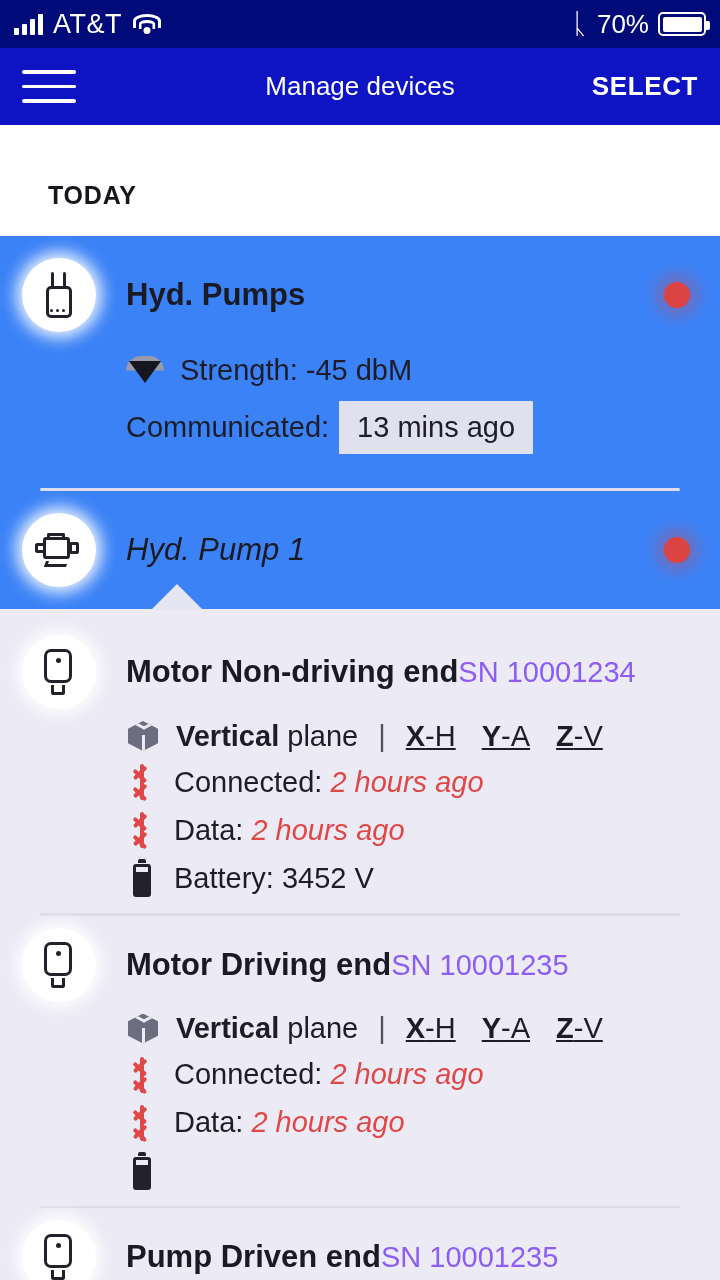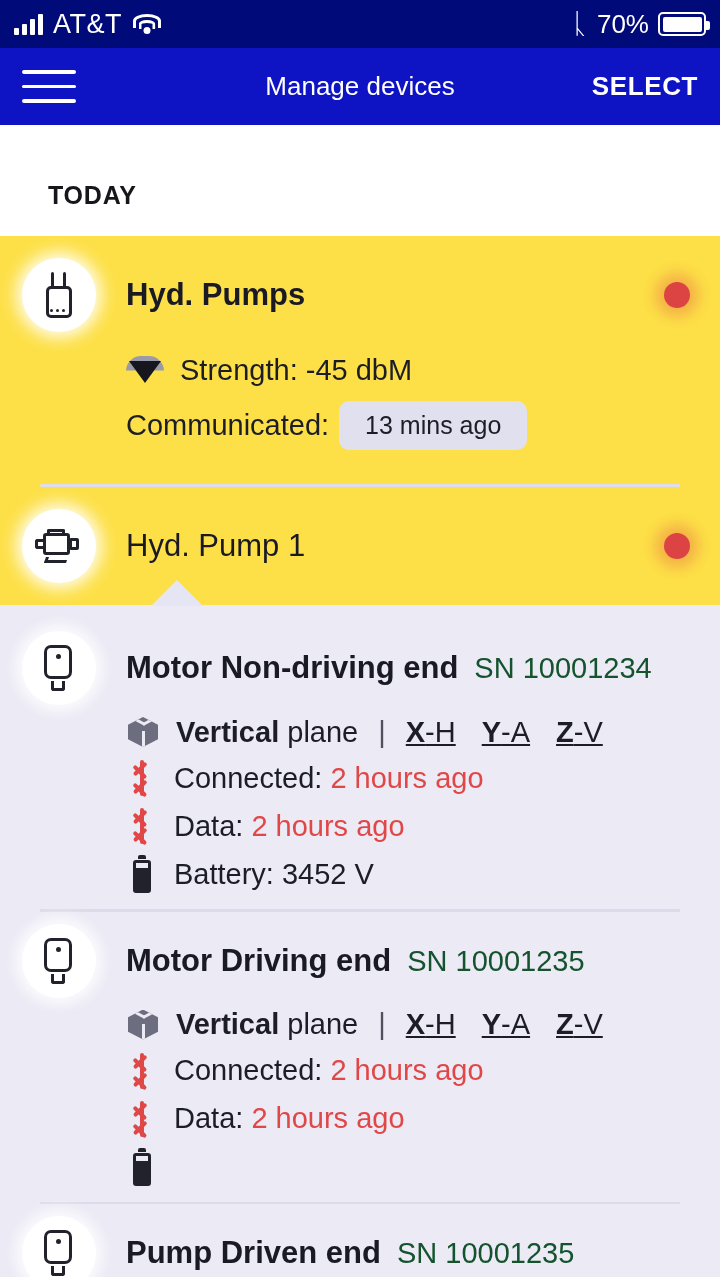--- a/index.html
+++ b/index.html
@@ -83,38 +83,38 @@
   .today-header {
     background:#ffffff;
     padding:56px 0 26px 48px;
   }
   .today-header span {
     font-size:25px; font-weight:bold; letter-spacing:0.8px; color:#16161d;
   }
 
   
   .gateway-panel {
-    background:#fde047;
+    background:#3b82f6;
     padding:0 0 0 0;
     position:relative;
   }
   .gw-row {
     display:flex; align-items:center;
     padding:22px 30px 22px 22px;
     position:relative;
   }
   .icon-circle {
     width:74px; height:74px; border-radius:50%;
     background:#ffffff;
     display:flex; align-items:center; justify-content:center;
     flex:none;
     box-shadow:0 0 16px 6px rgba(255,255,255,0.9);
   }
   .gw-name { font-size:31px; font-weight:bold; color:#1a1a24; margin-left:30px; }
-  .gw-name.regular { font-weight:normal; }
+  .gw-name.regular { font-weight:normal;font-style:italic; }
   .status-dot {
     margin-left:auto; width:26px; height:26px; border-radius:50%;
     background:#dc4444;
     box-shadow:0 0 14px 9px rgba(226,70,70,0.30);
     flex:none;
   }
 
   
   .ico-router { width:40px; height:46px; position:relative; }
   .ico-router .body {
@@ -173,22 +173,22 @@
     clip-path:polygon(0 0,100% 0,100% 100%,0 100%);
   }
   .cone-icon .tri {
     position:absolute; top:5px; left:3px;
     width:0; height:0;
     border-left:16px solid transparent;
     border-right:16px solid transparent;
     border-top:22px solid #16161e;
   }
   .time-badge {
-    background:#e1e0ef; border-radius:10px;
-    padding:10px 26px; font-size:25px; color:#1d1d27;
+    background:#e1e0ef; border-radius:1px;
+    padding:10px 18px; font-size:29px; color:#1d1d27;
   }
   .gw-divider {
     height:3px; background:#dedded;
     margin:12px 40px 0 40px; border-radius:2px;
   }
 
   
   .pointer-tri {
     position:absolute; bottom:-1px; left:151px;
     width:0; height:0;
@@ -200,25 +200,25 @@
   
   .sensor-list {
     background:#ebeaf5;
     padding:14px 0 0 0;
     height:672px;
     overflow:hidden;
   }
   .sensor-card { padding:12px 0 0 0; }
   .sc-head { display:flex; align-items:center; padding:0 30px 0 22px; }
   .sc-title {
-    margin-left:30px; display:flex; align-items:baseline; gap:16px;
+    margin-left:30px; display:flex; align-items:baseline; gap:0;
     white-space:nowrap;
   }
   .sc-name { font-size:31px; font-weight:bold; color:#1a1a24; }
-  .sc-sn { font-size:29px; color:#14532d; }
+  .sc-sn { font-size:29px; color:#8b5cf6; }
 
   
   .ico-sensor { width:34px; height:46px; position:relative; }
   .ico-sensor .body {
     position:absolute; top:0; left:2px; width:28px; height:34px;
     border:3.5px solid #22222c; border-radius:7px;
   }
   .ico-sensor .dot {
     position:absolute; top:9px; left:14px;
     width:5px; height:5px; border-radius:50%; background:#22222c;
@@ -227,21 +227,21 @@
     position:absolute; bottom:0; left:9px; width:14px; height:10px;
     border:3.5px solid #22222c; border-top:none; border-radius:0 0 3px 3px;
   }
 
   .sc-rows { padding:10px 30px 0 126px; }
   .sc-line {
     display:flex; align-items:center;
     font-size:29px; color:#1d1d27;
     margin-bottom:10px;
   }
-  .sc-line .val-red { color:#e04848; }
+  .sc-line .val-red { color:#e04848;font-style:italic; }
   .sc-line .sep { margin:0 20px; color:#50505e; }
   .axis-item { margin-right:26px;text-decoration:underline; }
   .axis-item b { font-weight:bold; }
   .plane-label b { font-weight:bold; }
   .plane-label span { font-weight:normal; }
 
   
   .ico-cube { width:34px; height:34px; position:relative; margin-right:16px; flex:none; }
   .ico-cube .hex {
     position:absolute; inset:2px;

